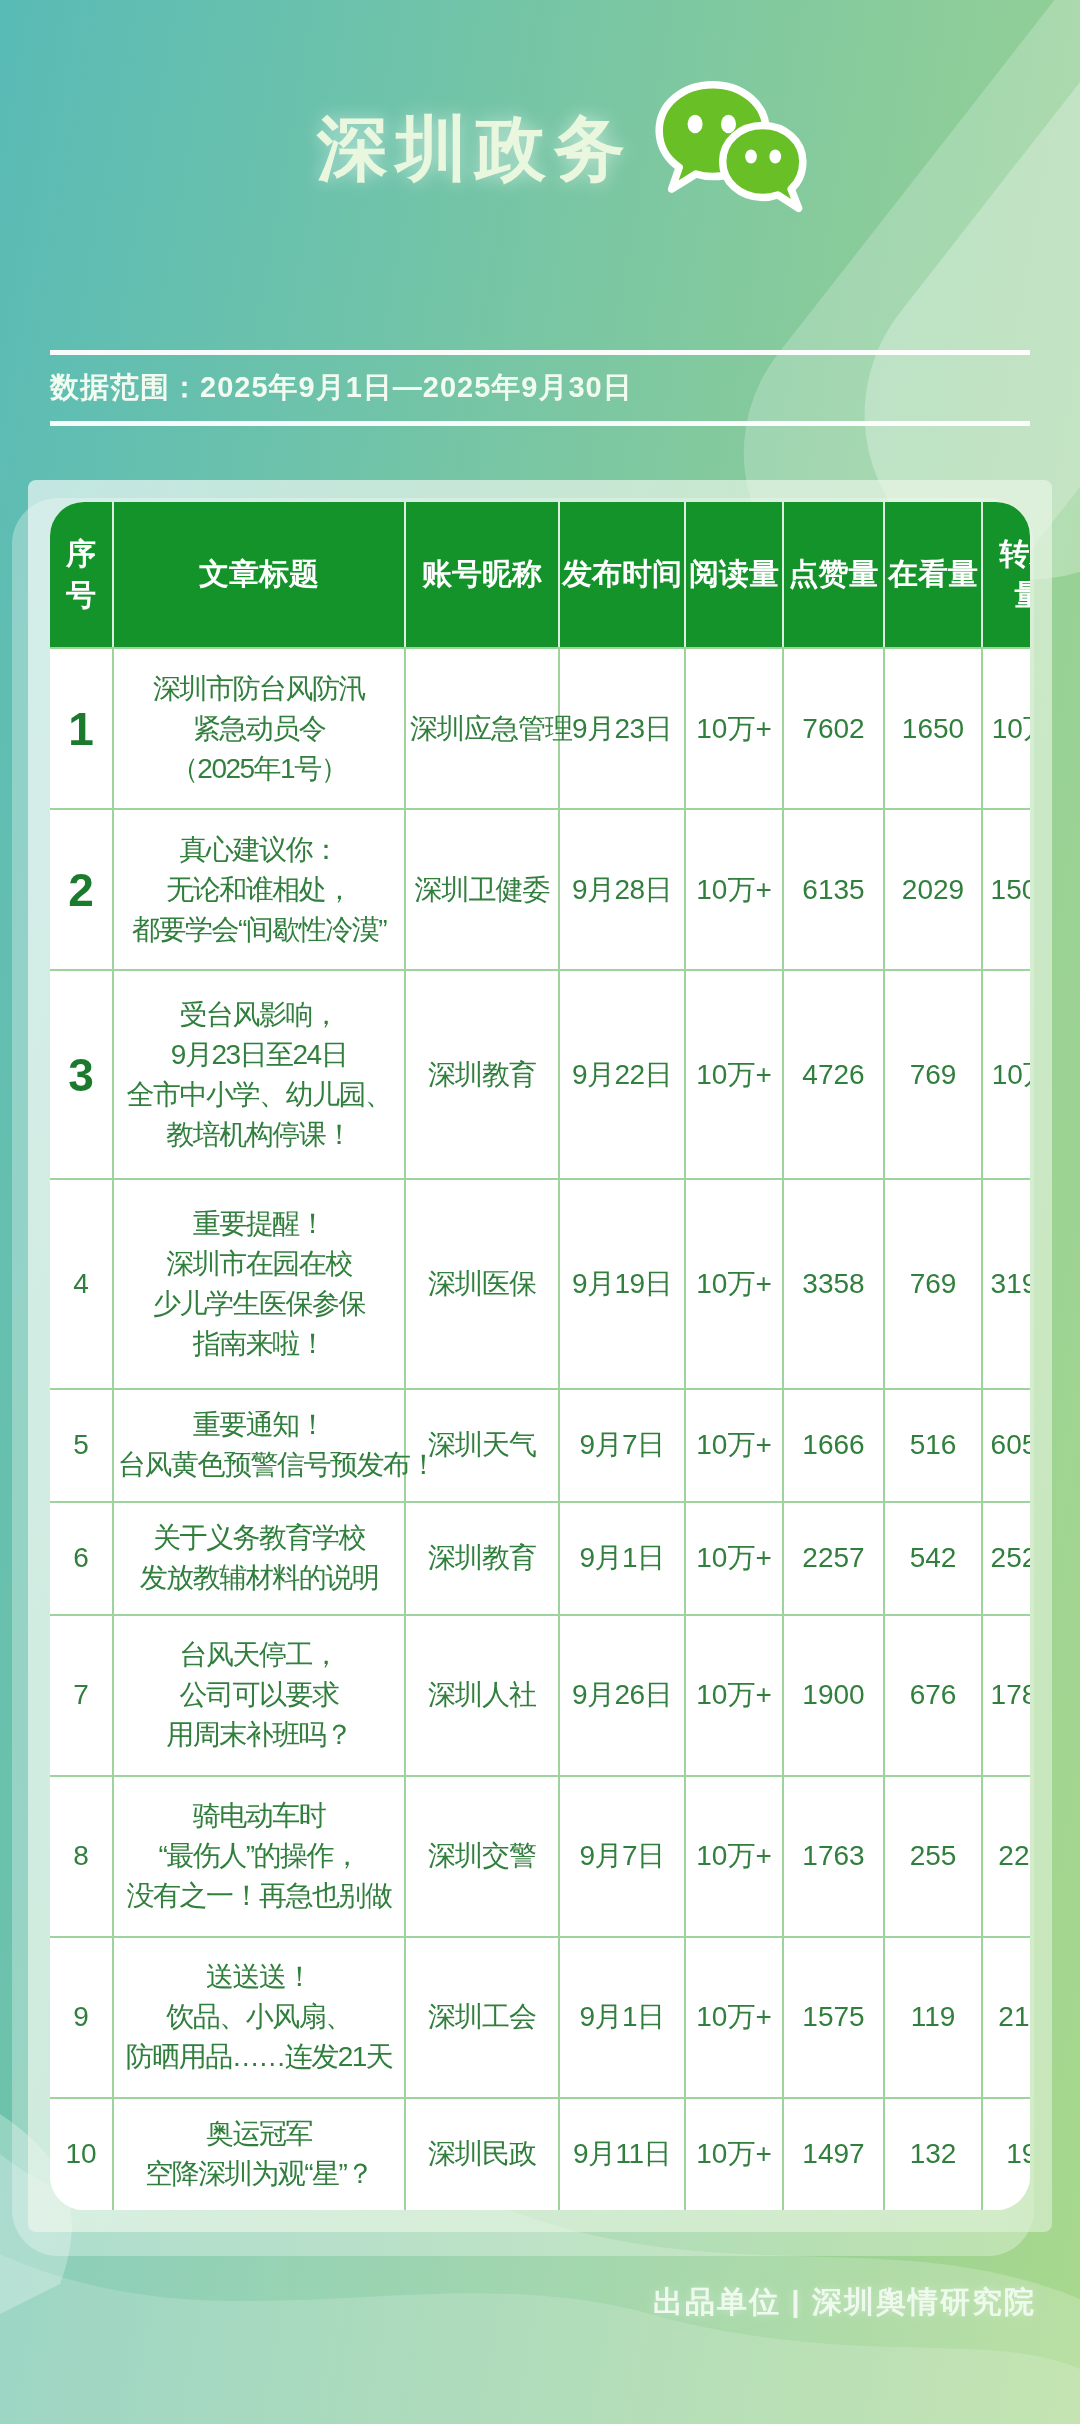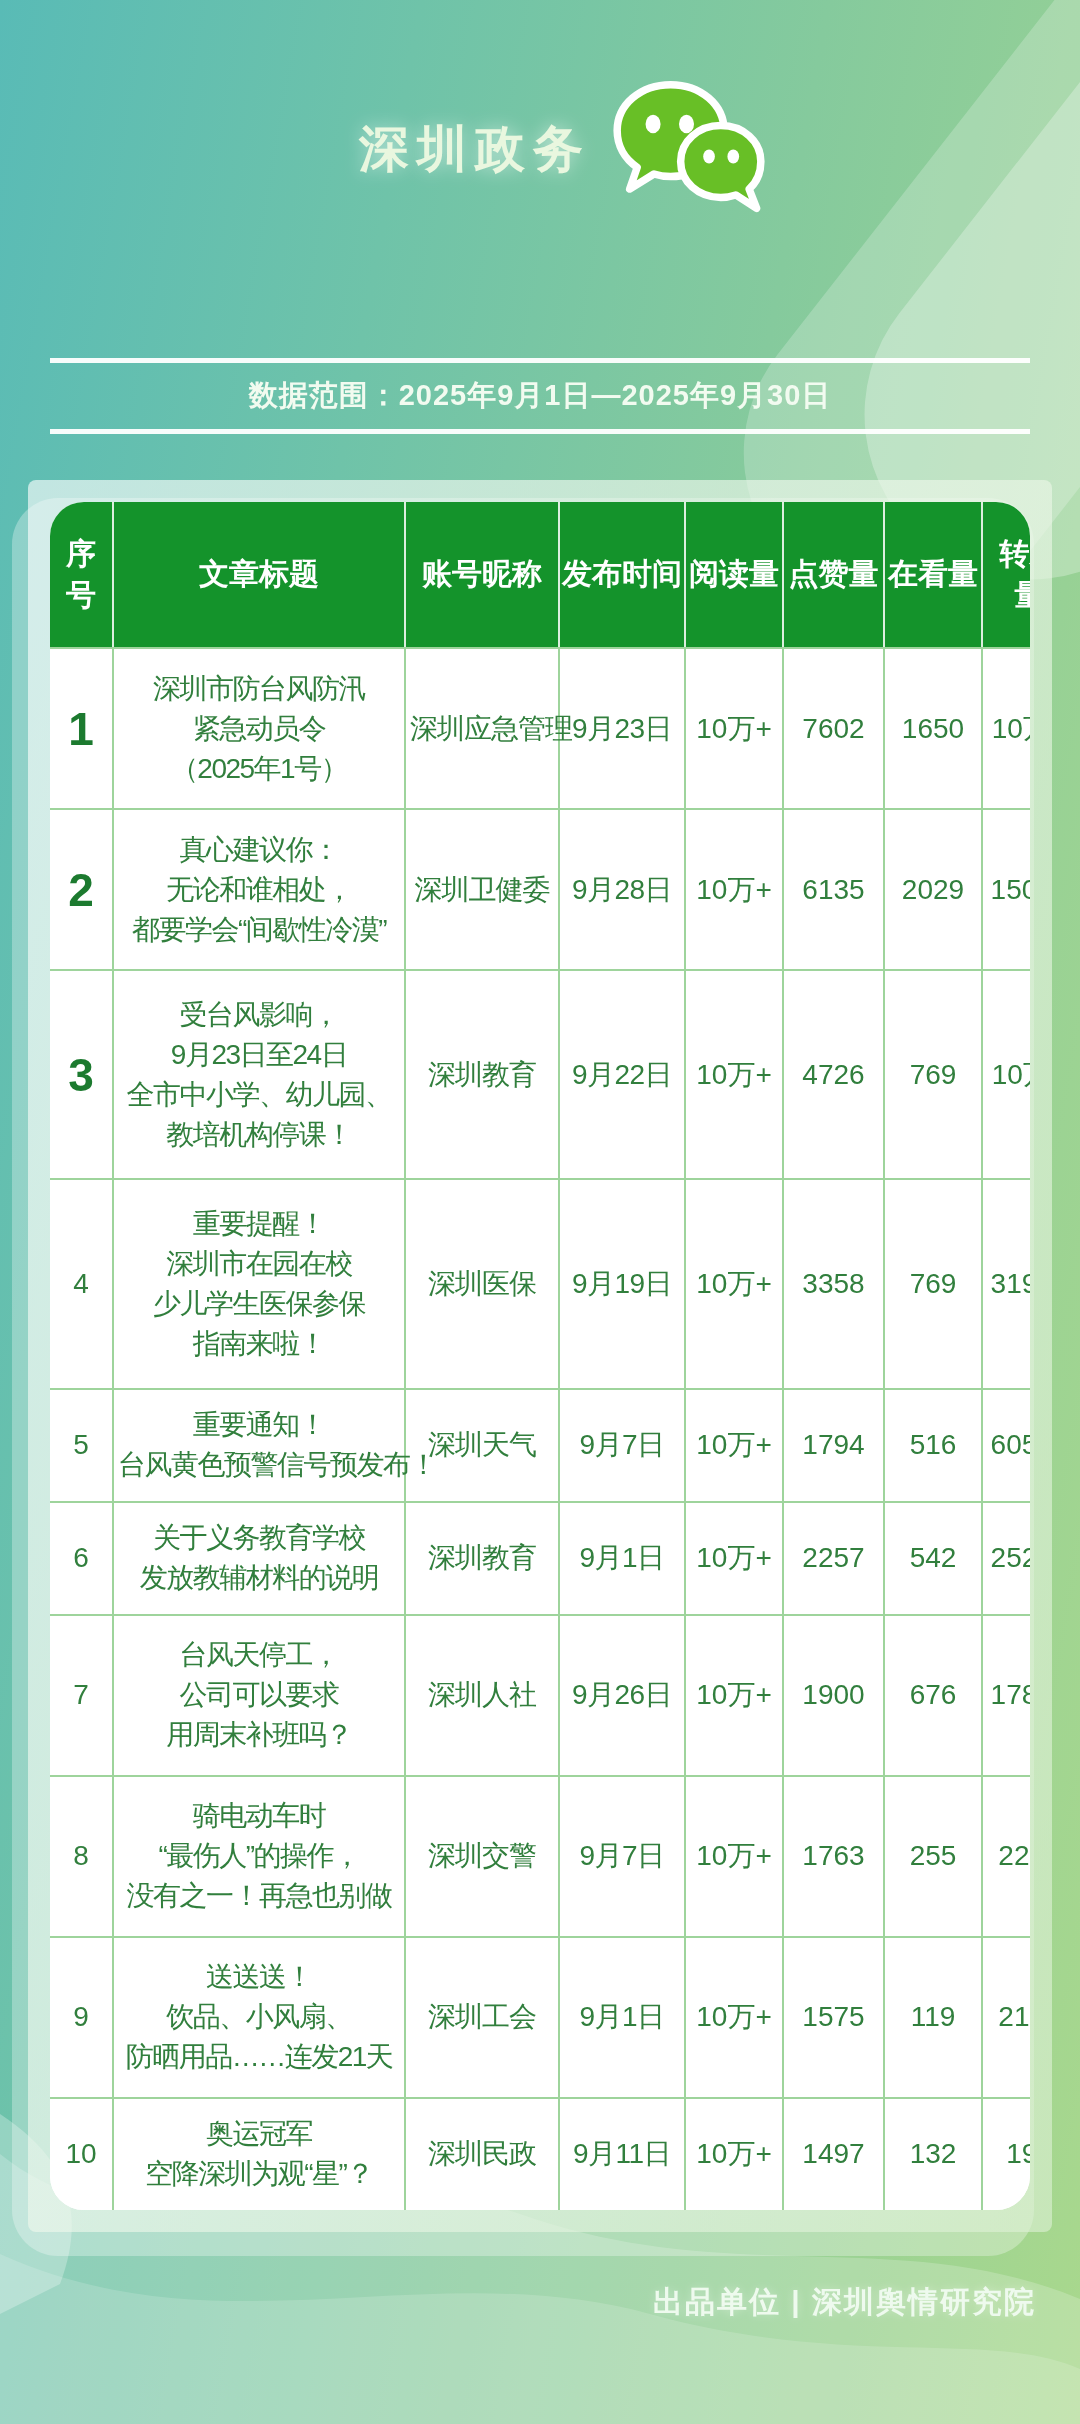--- a/index.html
+++ b/index.html
@@ -26,38 +26,38 @@
     position:absolute;left:12px;top:498px;right:46px;bottom:168px;
     border-radius:46px;background:rgba(255,255,255,0.30);
   }
   
   .brand-row{
     position:absolute;top:78px;left:0;width:100%;
     display:flex;justify-content:center;align-items:center;gap:14px;
     transform:translateX(26px);
   }
   .brand-text{
-    font-size:50px;font-weight:900;color:#e9f7df;letter-spacing:8px;
+    font-size:71px;font-weight:900;color:#e9f7df;letter-spacing:8px;
     text-shadow:0 0 18px rgba(255,255,255,0.55);
   }
   .wechat-icon{width:168px;height:142px;display:block;}
   .main-title{
     position:absolute;top:218px;left:0;width:100%;
     text-align:center;font-size:84px;font-weight:900;color:#1e6f2f;
     letter-spacing:2px;
     text-shadow:0 0 16px rgba(235,255,225,0.75);
   }
   
   .info-panel{
     position:absolute;left:50px;right:50px;top:350px;
     border-top:5px solid rgba(255,255,255,0.95);
     border-bottom:5px solid rgba(255,255,255,0.95);
     padding:12px 0 14px 0;
-    text-align:center;color:#f2fbf0;font-weight:700;
-    font-size:29px;line-height:40px;letter-spacing:1px;margin-top:8px;
+    color:#f2fbf0;font-weight:700;
+    font-size:29px;line-height:40px;letter-spacing:1px;
   }
   
   .card{
     position:absolute;left:28px;top:480px;right:28px;bottom:192px;
     border-radius:8px;
     background:linear-gradient(115deg,rgba(255,255,255,0.62),rgba(222,241,214,0.60));
   }
   .table-clip{
     position:absolute;left:22px;top:22px;right:22px;bottom:22px;
     border-radius:34px;overflow:hidden;background:#ffffff;
@@ -198,21 +198,21 @@
               <td class="col-6 cell-watches">769</td>
               <td class="col-7 cell-shares">31934</td>
             </tr>
             <tr>
               <td class="col-0 cell-rank">5</td>
               <td class="col-1 cell-title">重要通知！
 台风黄色预警信号预发布！</td>
               <td class="col-2 cell-account">深圳天气</td>
               <td class="col-3 cell-date">9月7日</td>
               <td class="col-4 cell-reads">10万+</td>
-              <td class="col-5 cell-likes">1794</td>
+              <td class="col-5 cell-likes">1666</td>
               <td class="col-6 cell-watches">516</td>
               <td class="col-7 cell-shares">60521</td>
             </tr>
             <tr>
               <td class="col-0 cell-rank">6</td>
               <td class="col-1 cell-title">关于义务教育学校
 发放教辅材料的说明</td>
               <td class="col-2 cell-account">深圳教育</td>
               <td class="col-3 cell-date">9月1日</td>
               <td class="col-4 cell-reads">10万+</td>

